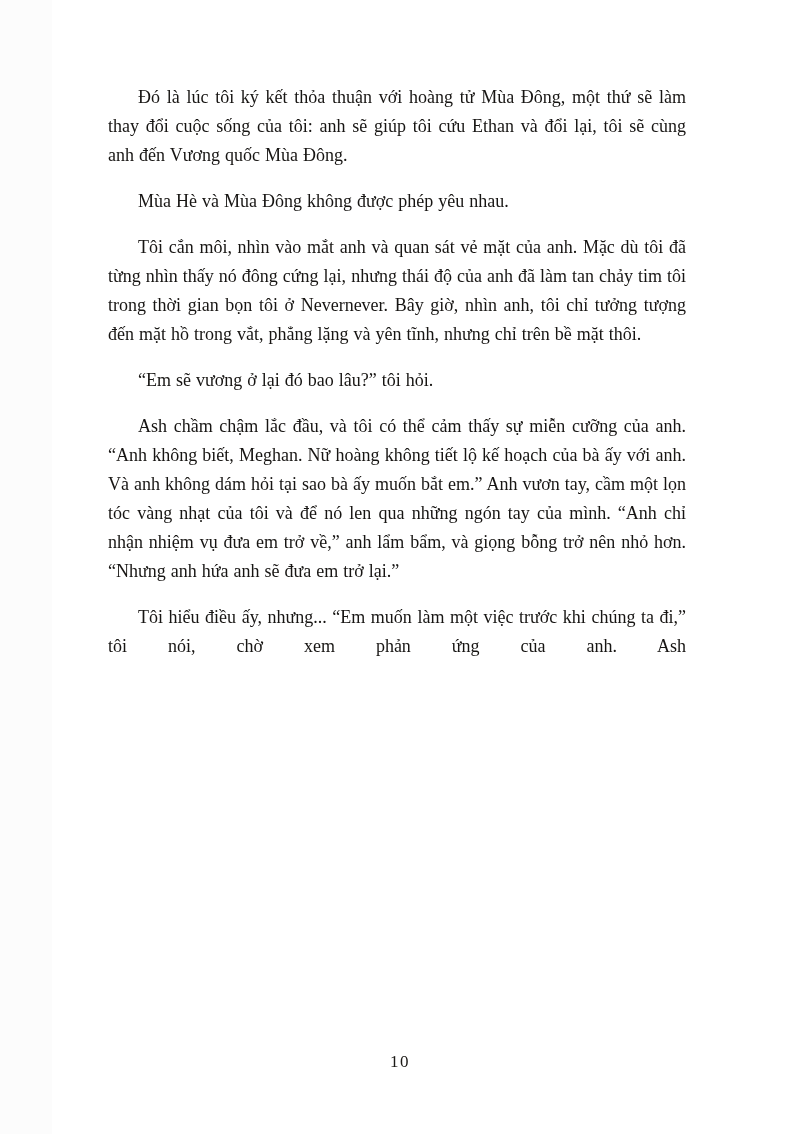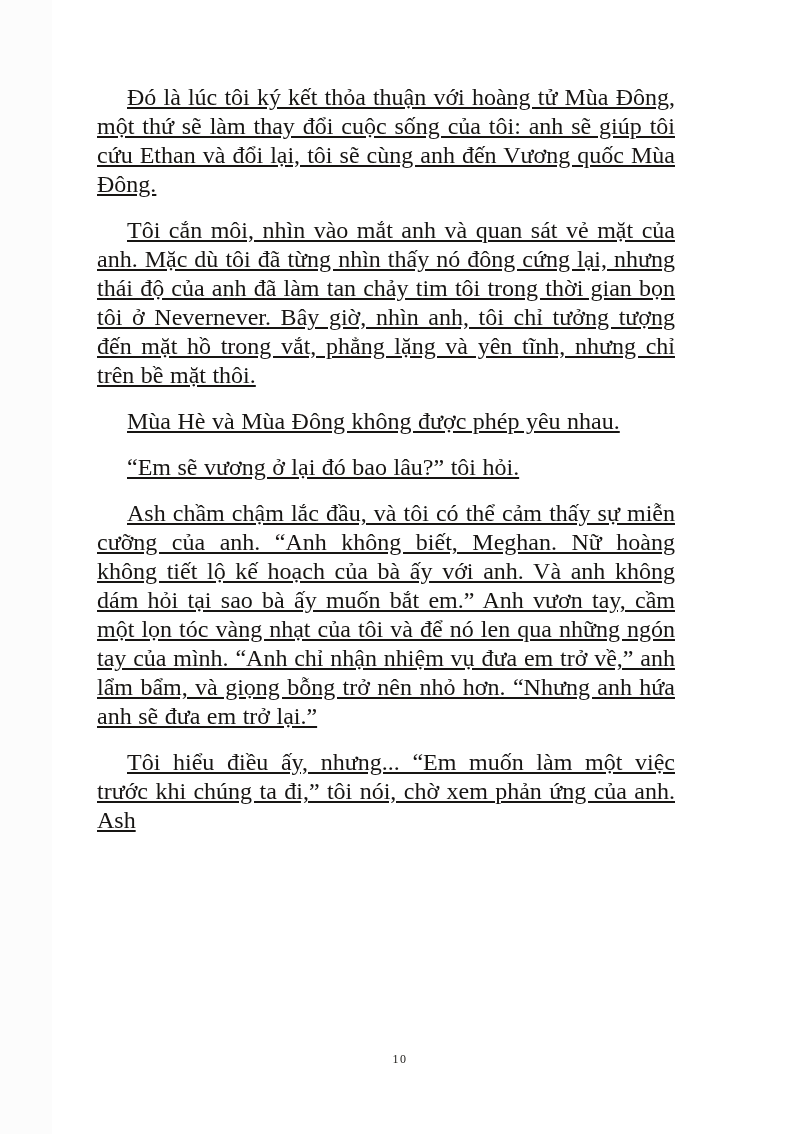--- a/index.html
+++ b/index.html
@@ -23,61 +23,60 @@
   .scan-edge {
     position: absolute;
     left: 0;
     top: 0;
     width: 52px;
     height: 100%;
     background: #fcfcfc;
   }
   .text-block {
     position: absolute;
-    left: 97px;
+    left: 108px;
     top: 83px;
     width: 578px;
     color: #171513;
-    font-size: 24px;
+    font-size: 18px;
     line-height: 29px;
     text-align: justify;
-    text-decoration: underline;
   }
   .text-block p {
     margin: 0 0 17px 0;
     text-indent: 30px;
     word-spacing: 0.5px;
   }
   .text-block p:last-child {
     margin-bottom: 14px;
   }
   
   .text-block p.continues {
     text-align-last: justify;
   }
   .page-number {
     position: absolute;
     top: 1052px;
     left: 0;
     width: 100%;
     text-align: center;
-    font-size: 12px;
+    font-size: 17px;
     letter-spacing: 1.5px;
     color: #1b1916;
   }
 </style>
 </head>
 <body>
 
 <div class="page">
   <div class="scan-edge"></div>
 
   <div class="text-block">
     <p>Đó là lúc tôi ký kết thỏa thuận với hoàng tử Mùa Đông, một thứ sẽ làm thay đổi cuộc sống của tôi: anh sẽ giúp tôi cứu Ethan và đổi lại, tôi sẽ cùng anh đến Vương quốc Mùa Đông.</p>
+    <p>Mùa Hè và Mùa Đông không được phép yêu nhau.</p>
     <p>Tôi cắn môi, nhìn vào mắt anh và quan sát vẻ mặt của anh. Mặc dù tôi đã từng nhìn thấy nó đông cứng lại, nhưng thái độ của anh đã làm tan chảy tim tôi trong thời gian bọn tôi ở Nevernever. Bây giờ, nhìn anh, tôi chỉ tưởng tượng đến mặt hồ trong vắt, phẳng lặng và yên tĩnh, nhưng chỉ trên bề mặt thôi.</p>
-    <p>Mùa Hè và Mùa Đông không được phép yêu nhau.</p>
     <p>“Em sẽ vương ở lại đó bao lâu?” tôi hỏi.</p>
     <p>Ash chầm chậm lắc đầu, và tôi có thể cảm thấy sự miễn cưỡng của anh. “Anh không biết, Meghan. Nữ hoàng không tiết lộ kế hoạch của bà ấy với anh. Và anh không dám hỏi tại sao bà ấy muốn bắt em.” Anh vươn tay, cầm một lọn tóc vàng nhạt của tôi và để nó len qua những ngón tay của mình. “Anh chỉ nhận nhiệm vụ đưa em trở về,” anh lẩm bẩm, và giọng bỗng trở nên nhỏ hơn. “Nhưng anh hứa anh sẽ đưa em trở lại.”</p>
     <p class="continues">Tôi hiểu điều ấy, nhưng... “Em muốn làm một việc trước khi chúng ta đi,” tôi nói, chờ xem phản ứng của anh. Ash</p>
   </div>
 
   <div class="page-number">10</div>
 </div>
 
 </body></html>

